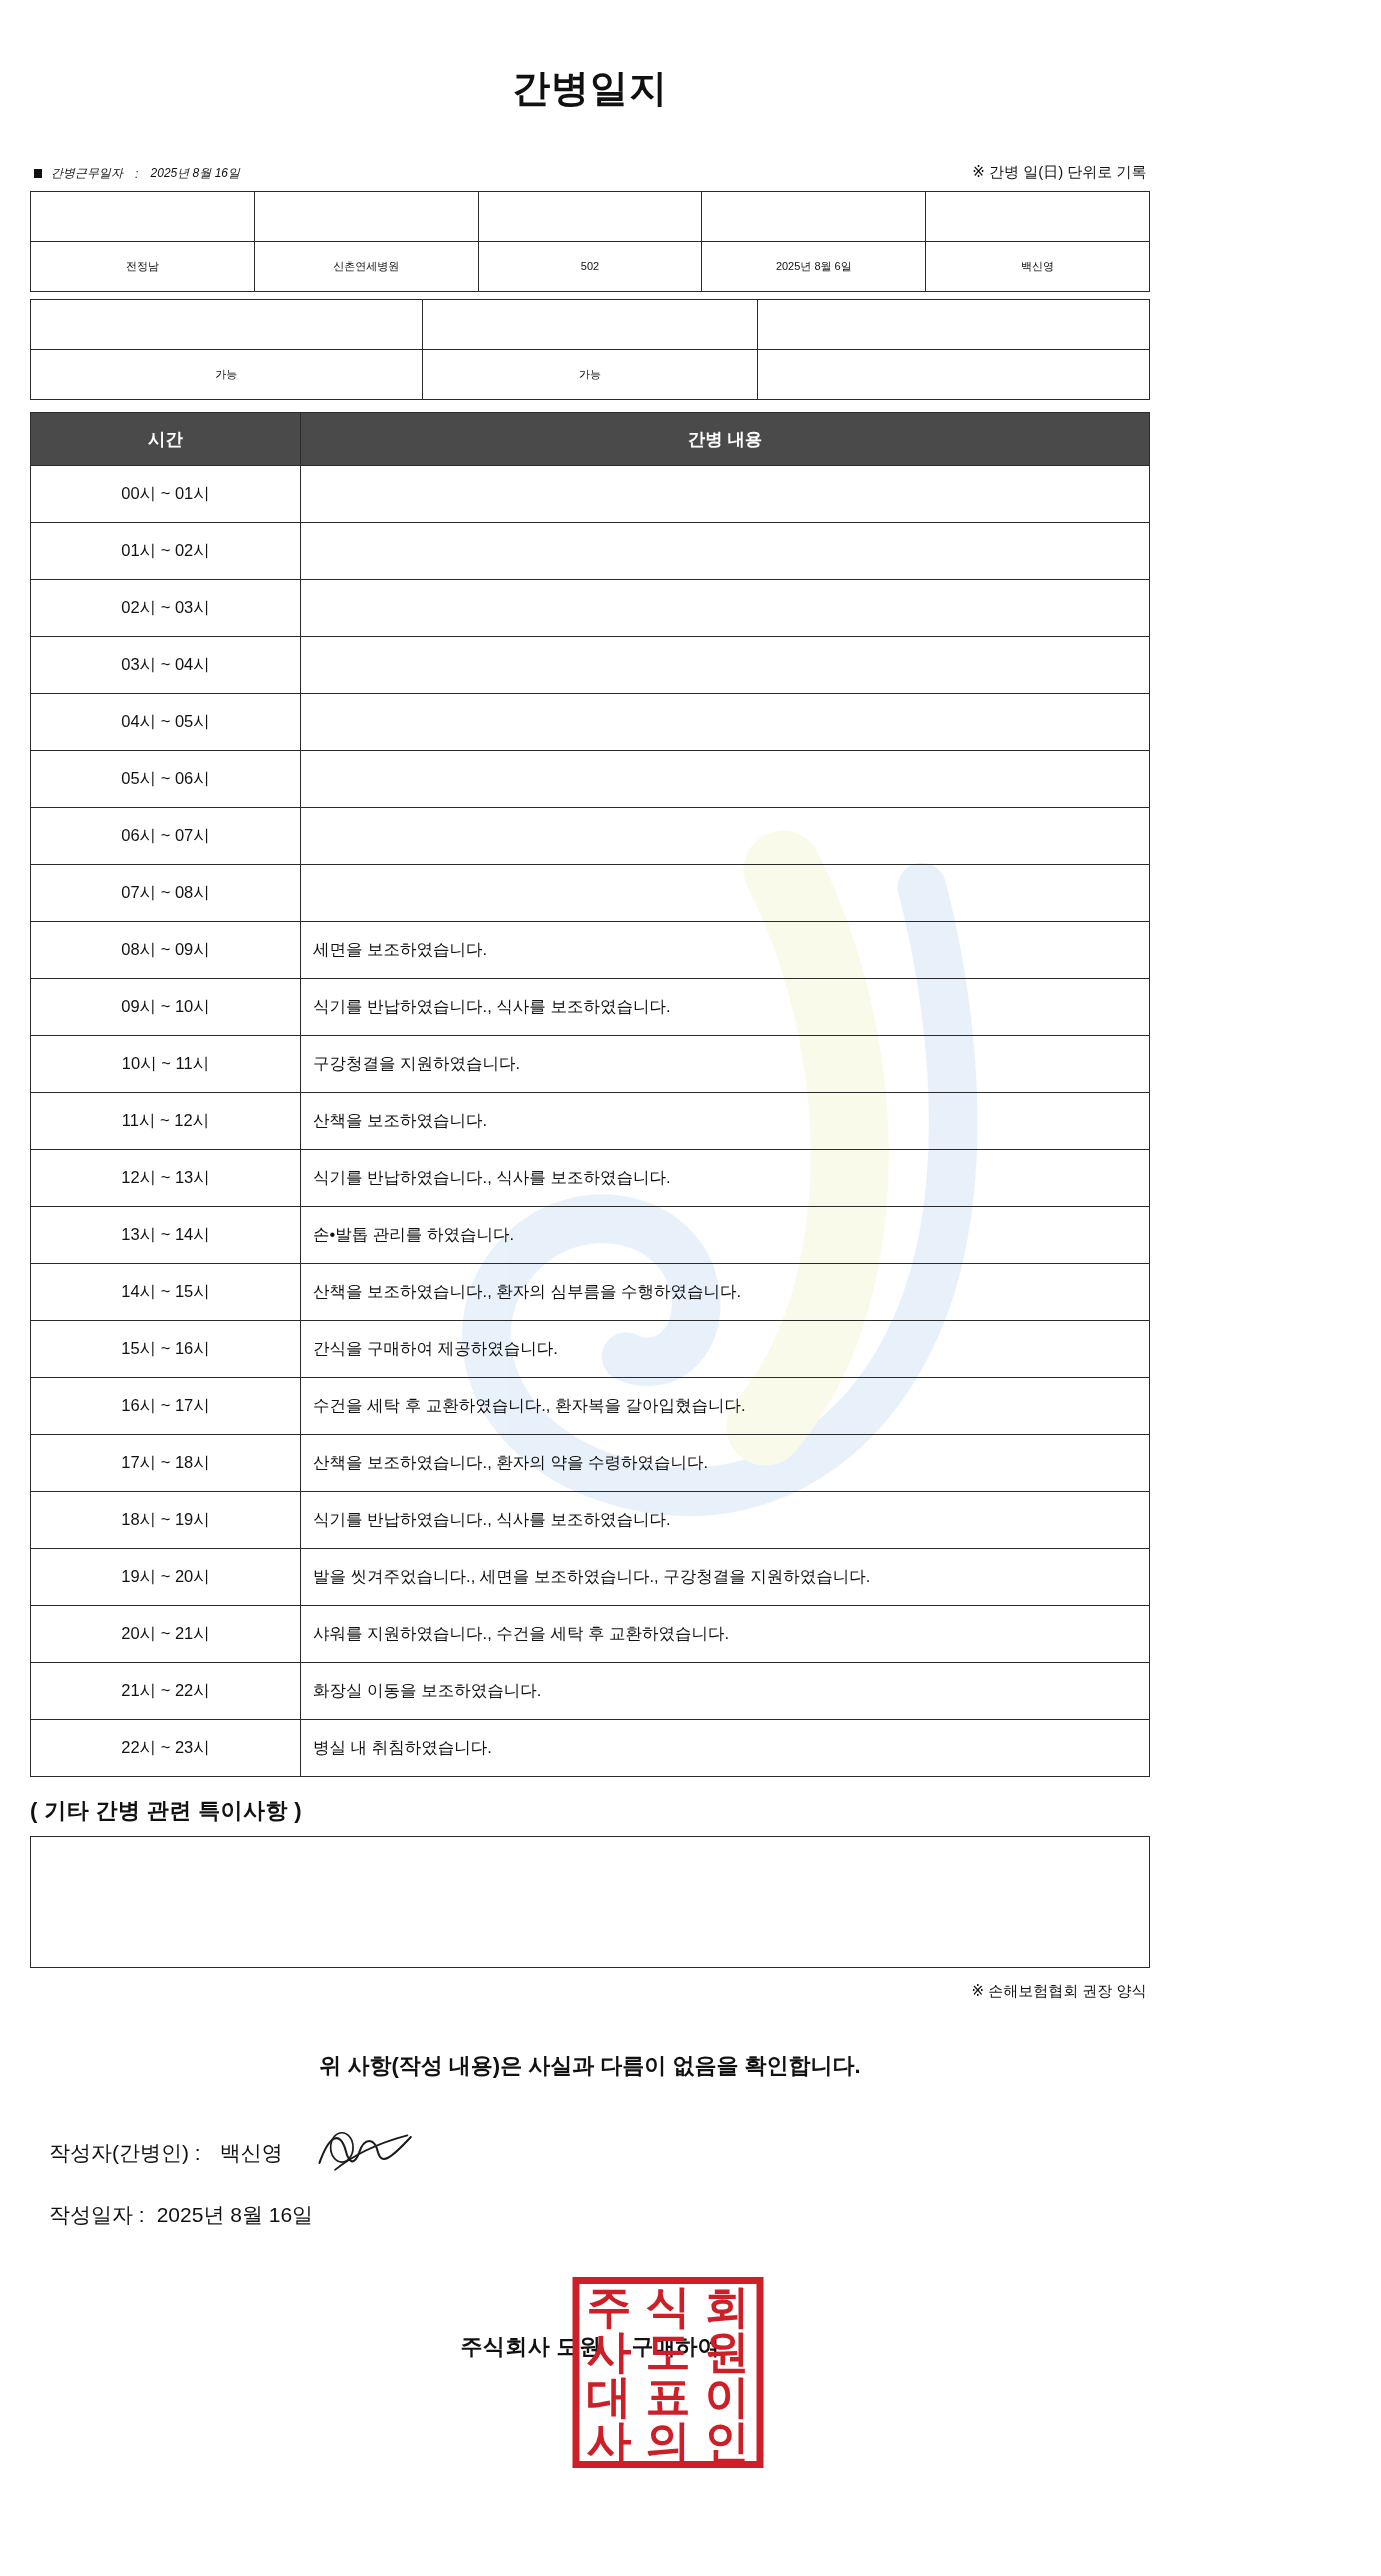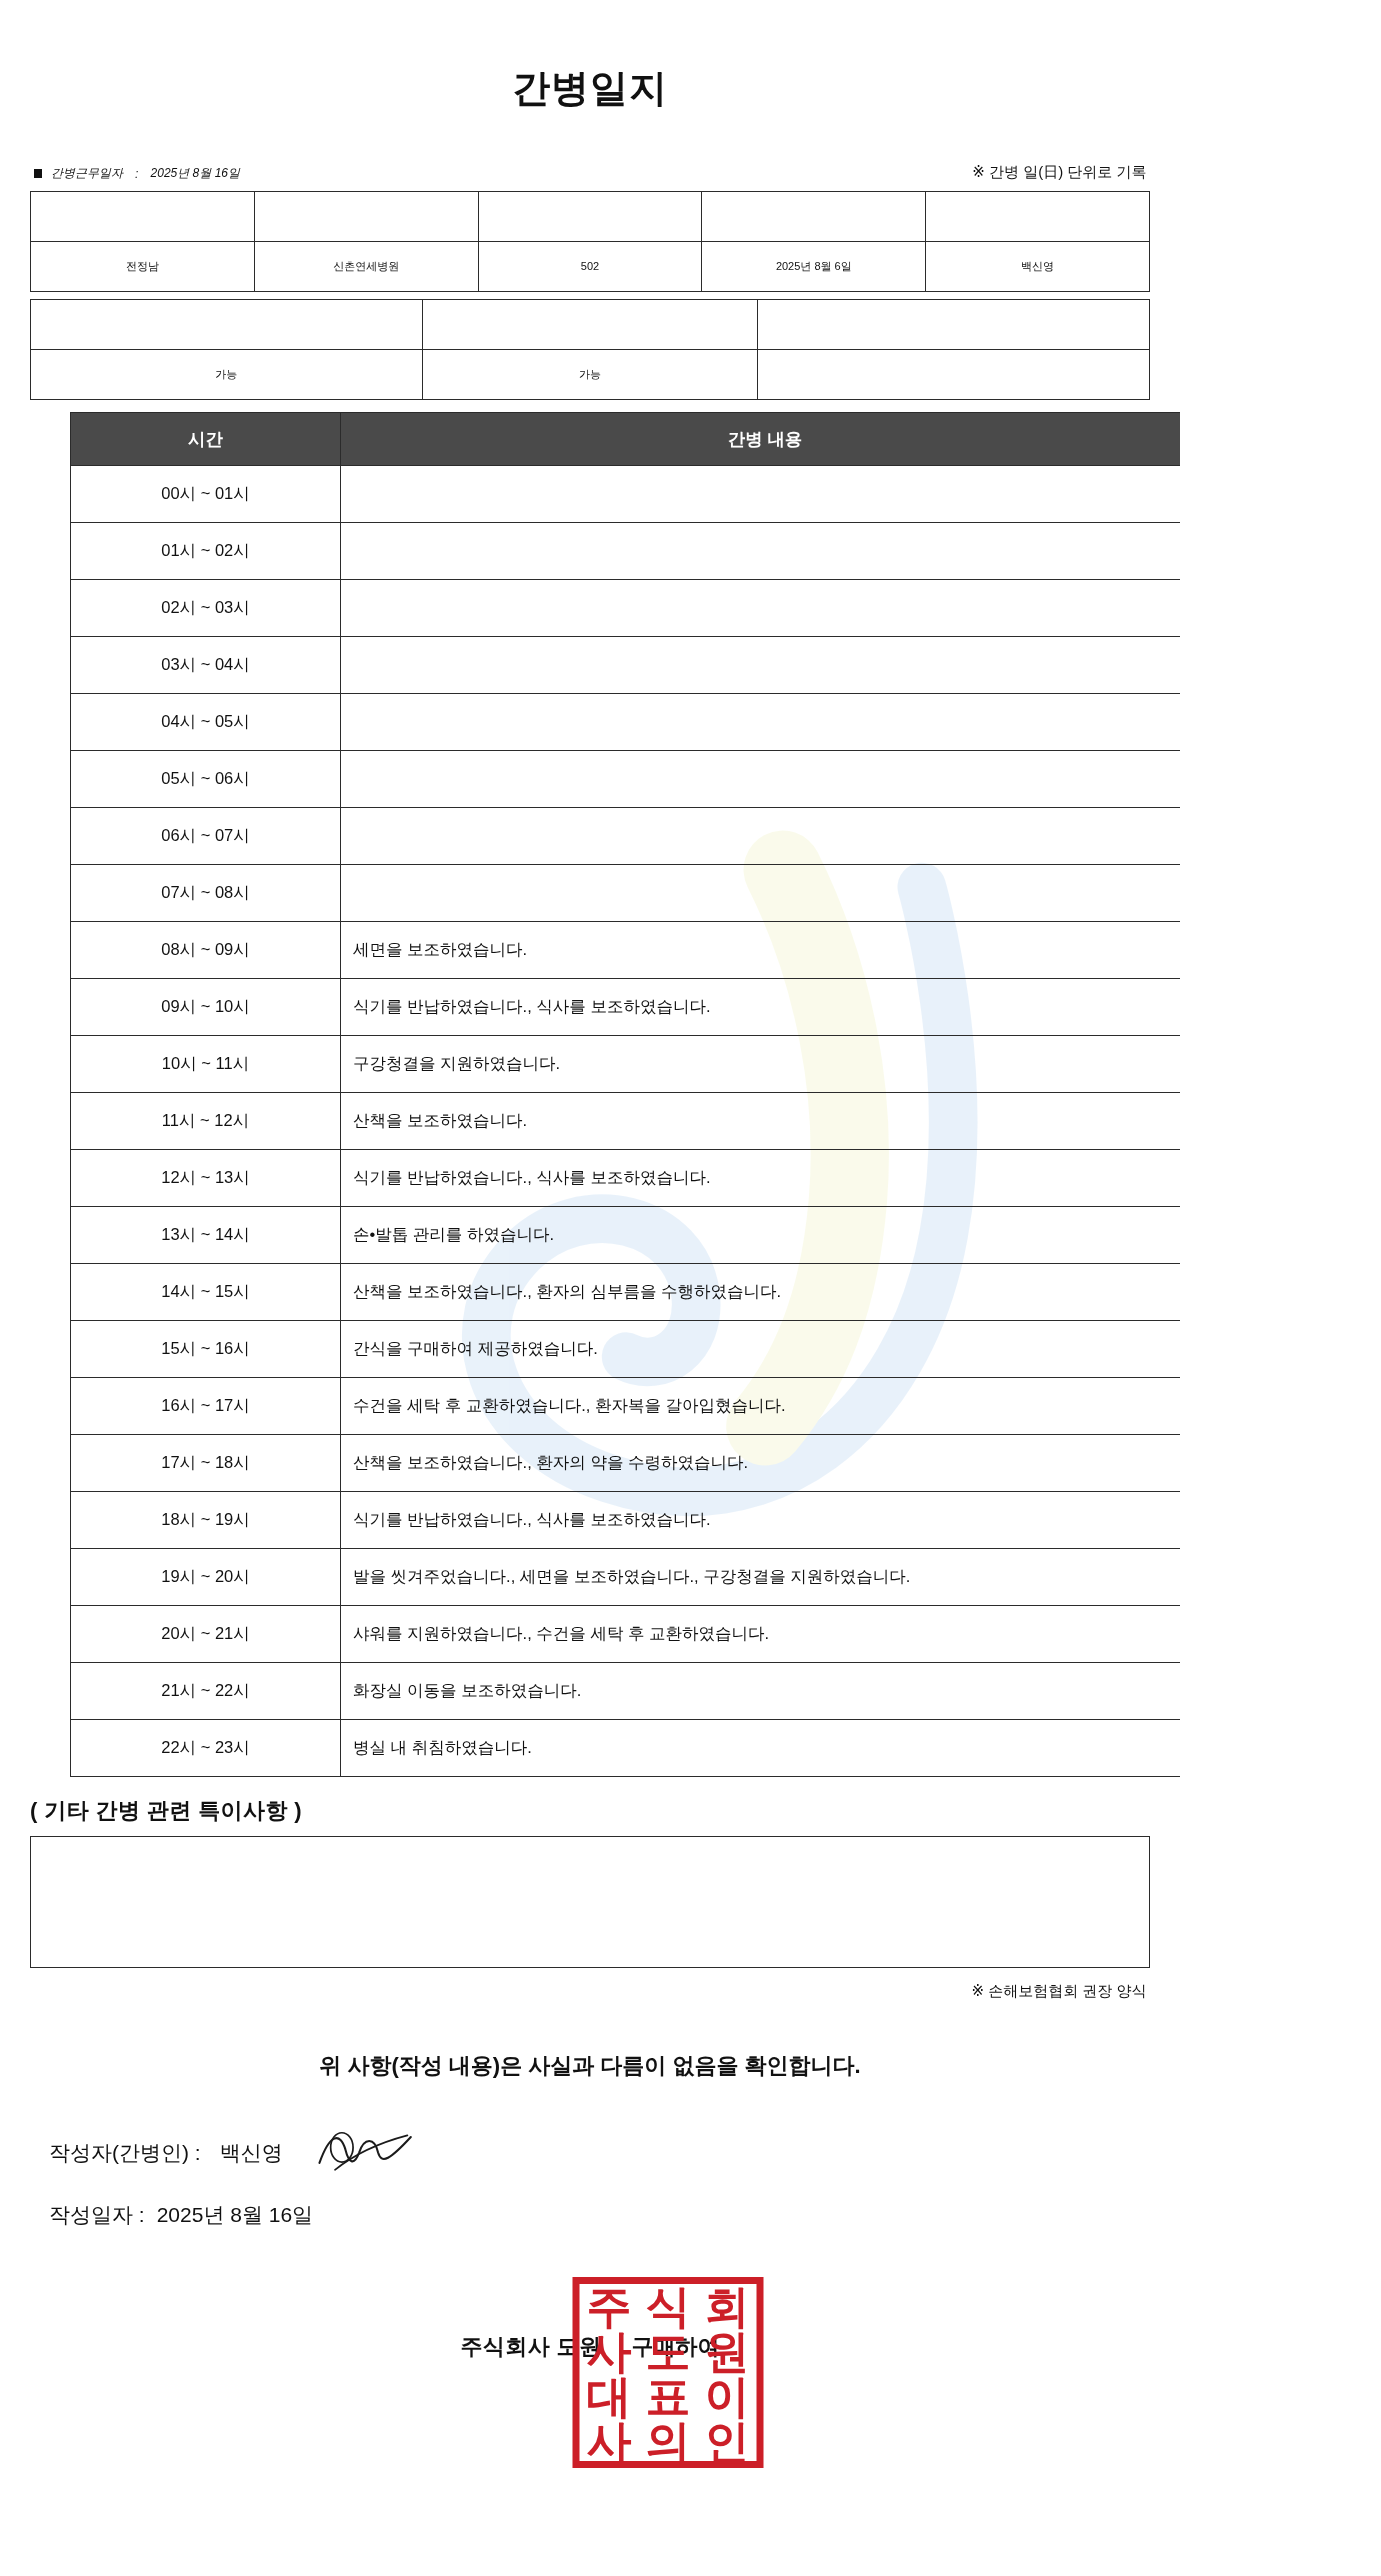--- a/index.html
+++ b/index.html
@@ -96,21 +96,20 @@
     height: 49px;
   }
   .spacer-8 { height: 7px; }
 
   
   table.hours {
     border-collapse: collapse;
     width: 100%;
     table-layout: fixed;
     margin-top: 12px;
-    margin-left: 40px;
   }
   table.hours th.hd-time, table.hours th.hd-desc {
     background: #4a4a4a;
     color: #fff;
     border: 0.9px solid #2b2b2b;
     font-size: 17.4px;
     font-weight: bold;
     height: 50px;
   }
   table.hours td {

